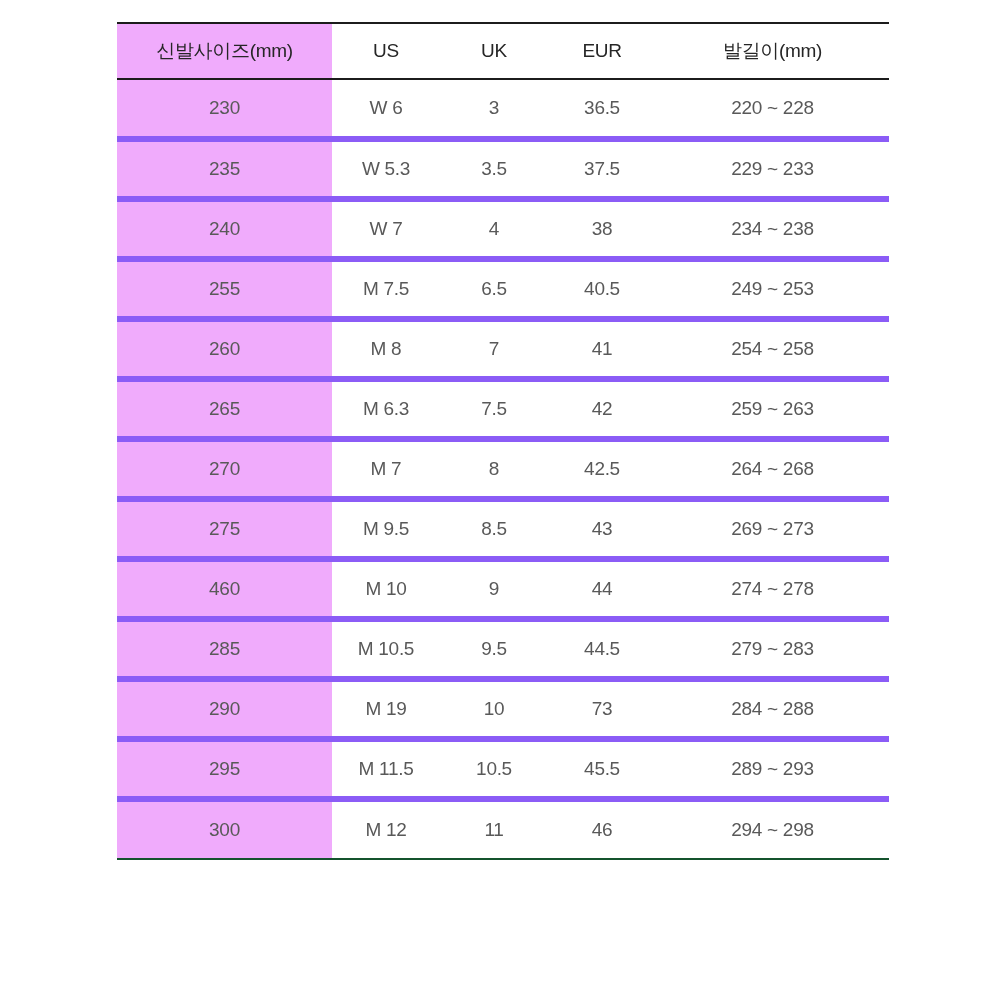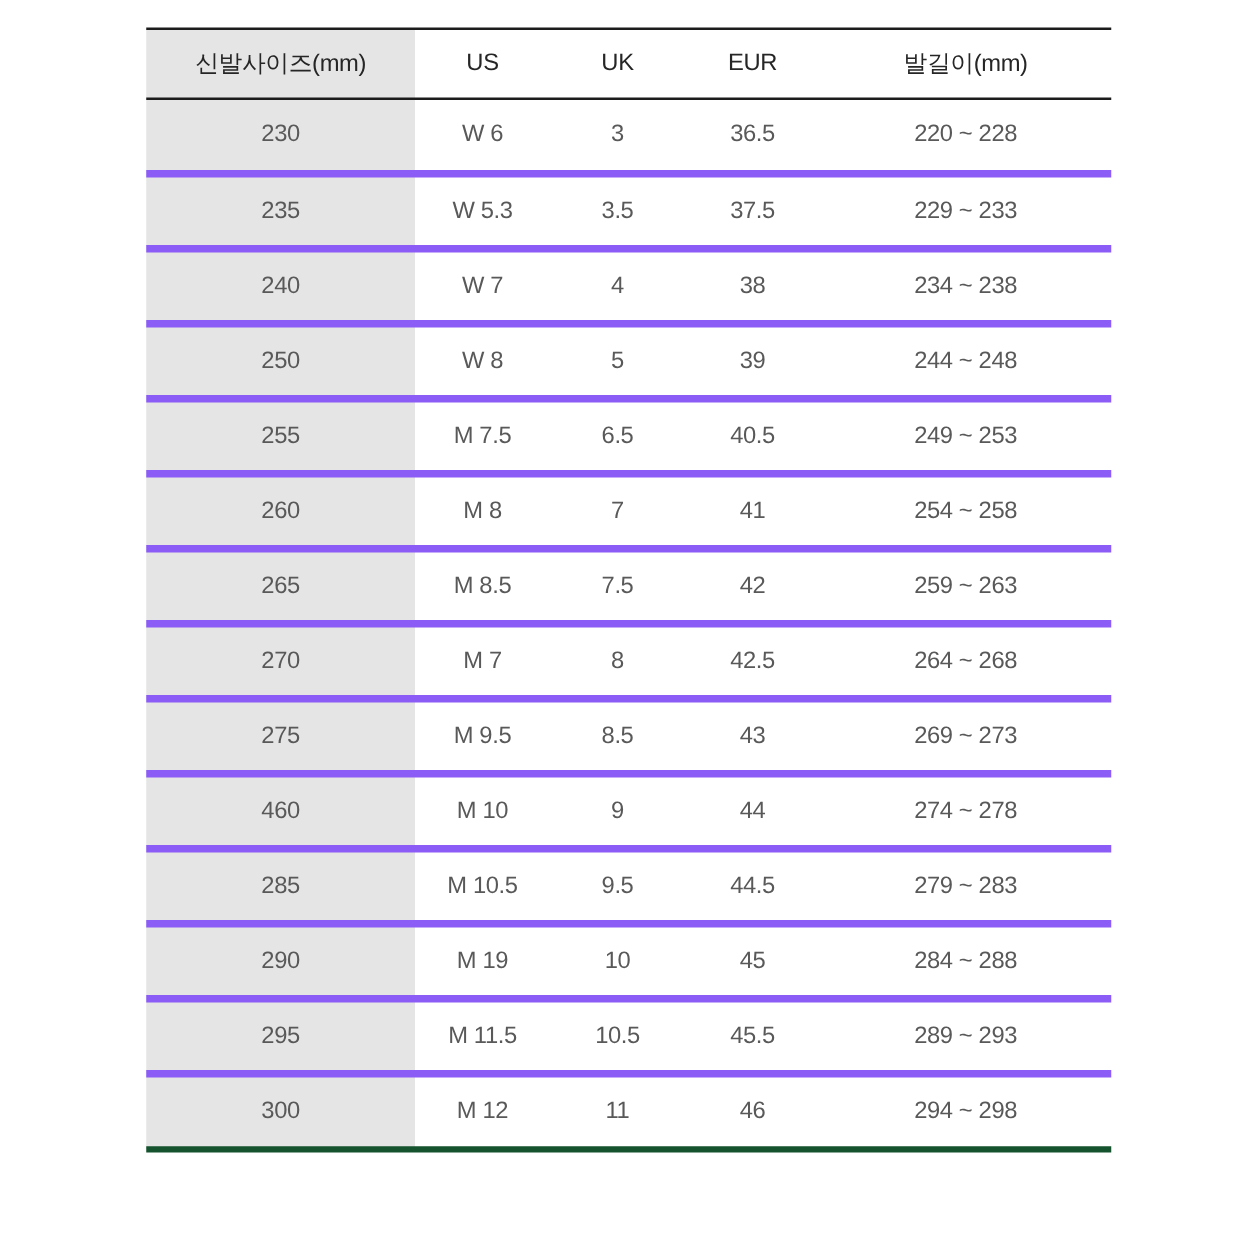--- a/index.html
+++ b/index.html
@@ -41,31 +41,31 @@
     color: #262626;
     text-align: center;
     letter-spacing: -0.3px;
     padding: 0;
   }
   tbody tr {
     height: 60px;
     border-bottom: 6px solid #8b5cf6;
   }
   tbody tr:last-child {
-    border-bottom: 5px solid #14532d;
+    border-bottom: 2px solid #14532d;
   }
   tbody td {
     font-size: 19px;
     color: #595959;
     text-align: center;
     letter-spacing: -0.3px;
     padding: 0;
   }
   th.shaded, td.shaded {
-    background: #e5e5e5;
+    background: #f0abfc;
   }
 </style>
 </head>
 <body>
 
 <div class="table-wrap">
   <table class="size-table">
     <colgroup>
       <col class="c1">
         <col class="c2">
@@ -98,43 +98,36 @@
           <td>229 ~ 233</td>
         </tr>
         <tr>
           <td class="shaded">240</td>
           <td>W 7</td>
           <td>4</td>
           <td>38</td>
           <td>234 ~ 238</td>
         </tr>
         <tr>
-          <td class="shaded">250</td>
-          <td>W 8</td>
-          <td>5</td>
-          <td>39</td>
-          <td>244 ~ 248</td>
-        </tr>
-        <tr>
           <td class="shaded">255</td>
           <td>M 7.5</td>
           <td>6.5</td>
           <td>40.5</td>
           <td>249 ~ 253</td>
         </tr>
         <tr>
           <td class="shaded">260</td>
           <td>M 8</td>
           <td>7</td>
           <td>41</td>
           <td>254 ~ 258</td>
         </tr>
         <tr>
           <td class="shaded">265</td>
-          <td>M 8.5</td>
+          <td>M 6.3</td>
           <td>7.5</td>
           <td>42</td>
           <td>259 ~ 263</td>
         </tr>
         <tr>
           <td class="shaded">270</td>
           <td>M 7</td>
           <td>8</td>
           <td>42.5</td>
           <td>264 ~ 268</td>
@@ -157,21 +150,21 @@
           <td class="shaded">285</td>
           <td>M 10.5</td>
           <td>9.5</td>
           <td>44.5</td>
           <td>279 ~ 283</td>
         </tr>
         <tr>
           <td class="shaded">290</td>
           <td>M 19</td>
           <td>10</td>
-          <td>45</td>
+          <td>73</td>
           <td>284 ~ 288</td>
         </tr>
         <tr>
           <td class="shaded">295</td>
           <td>M 11.5</td>
           <td>10.5</td>
           <td>45.5</td>
           <td>289 ~ 293</td>
         </tr>
         <tr>

